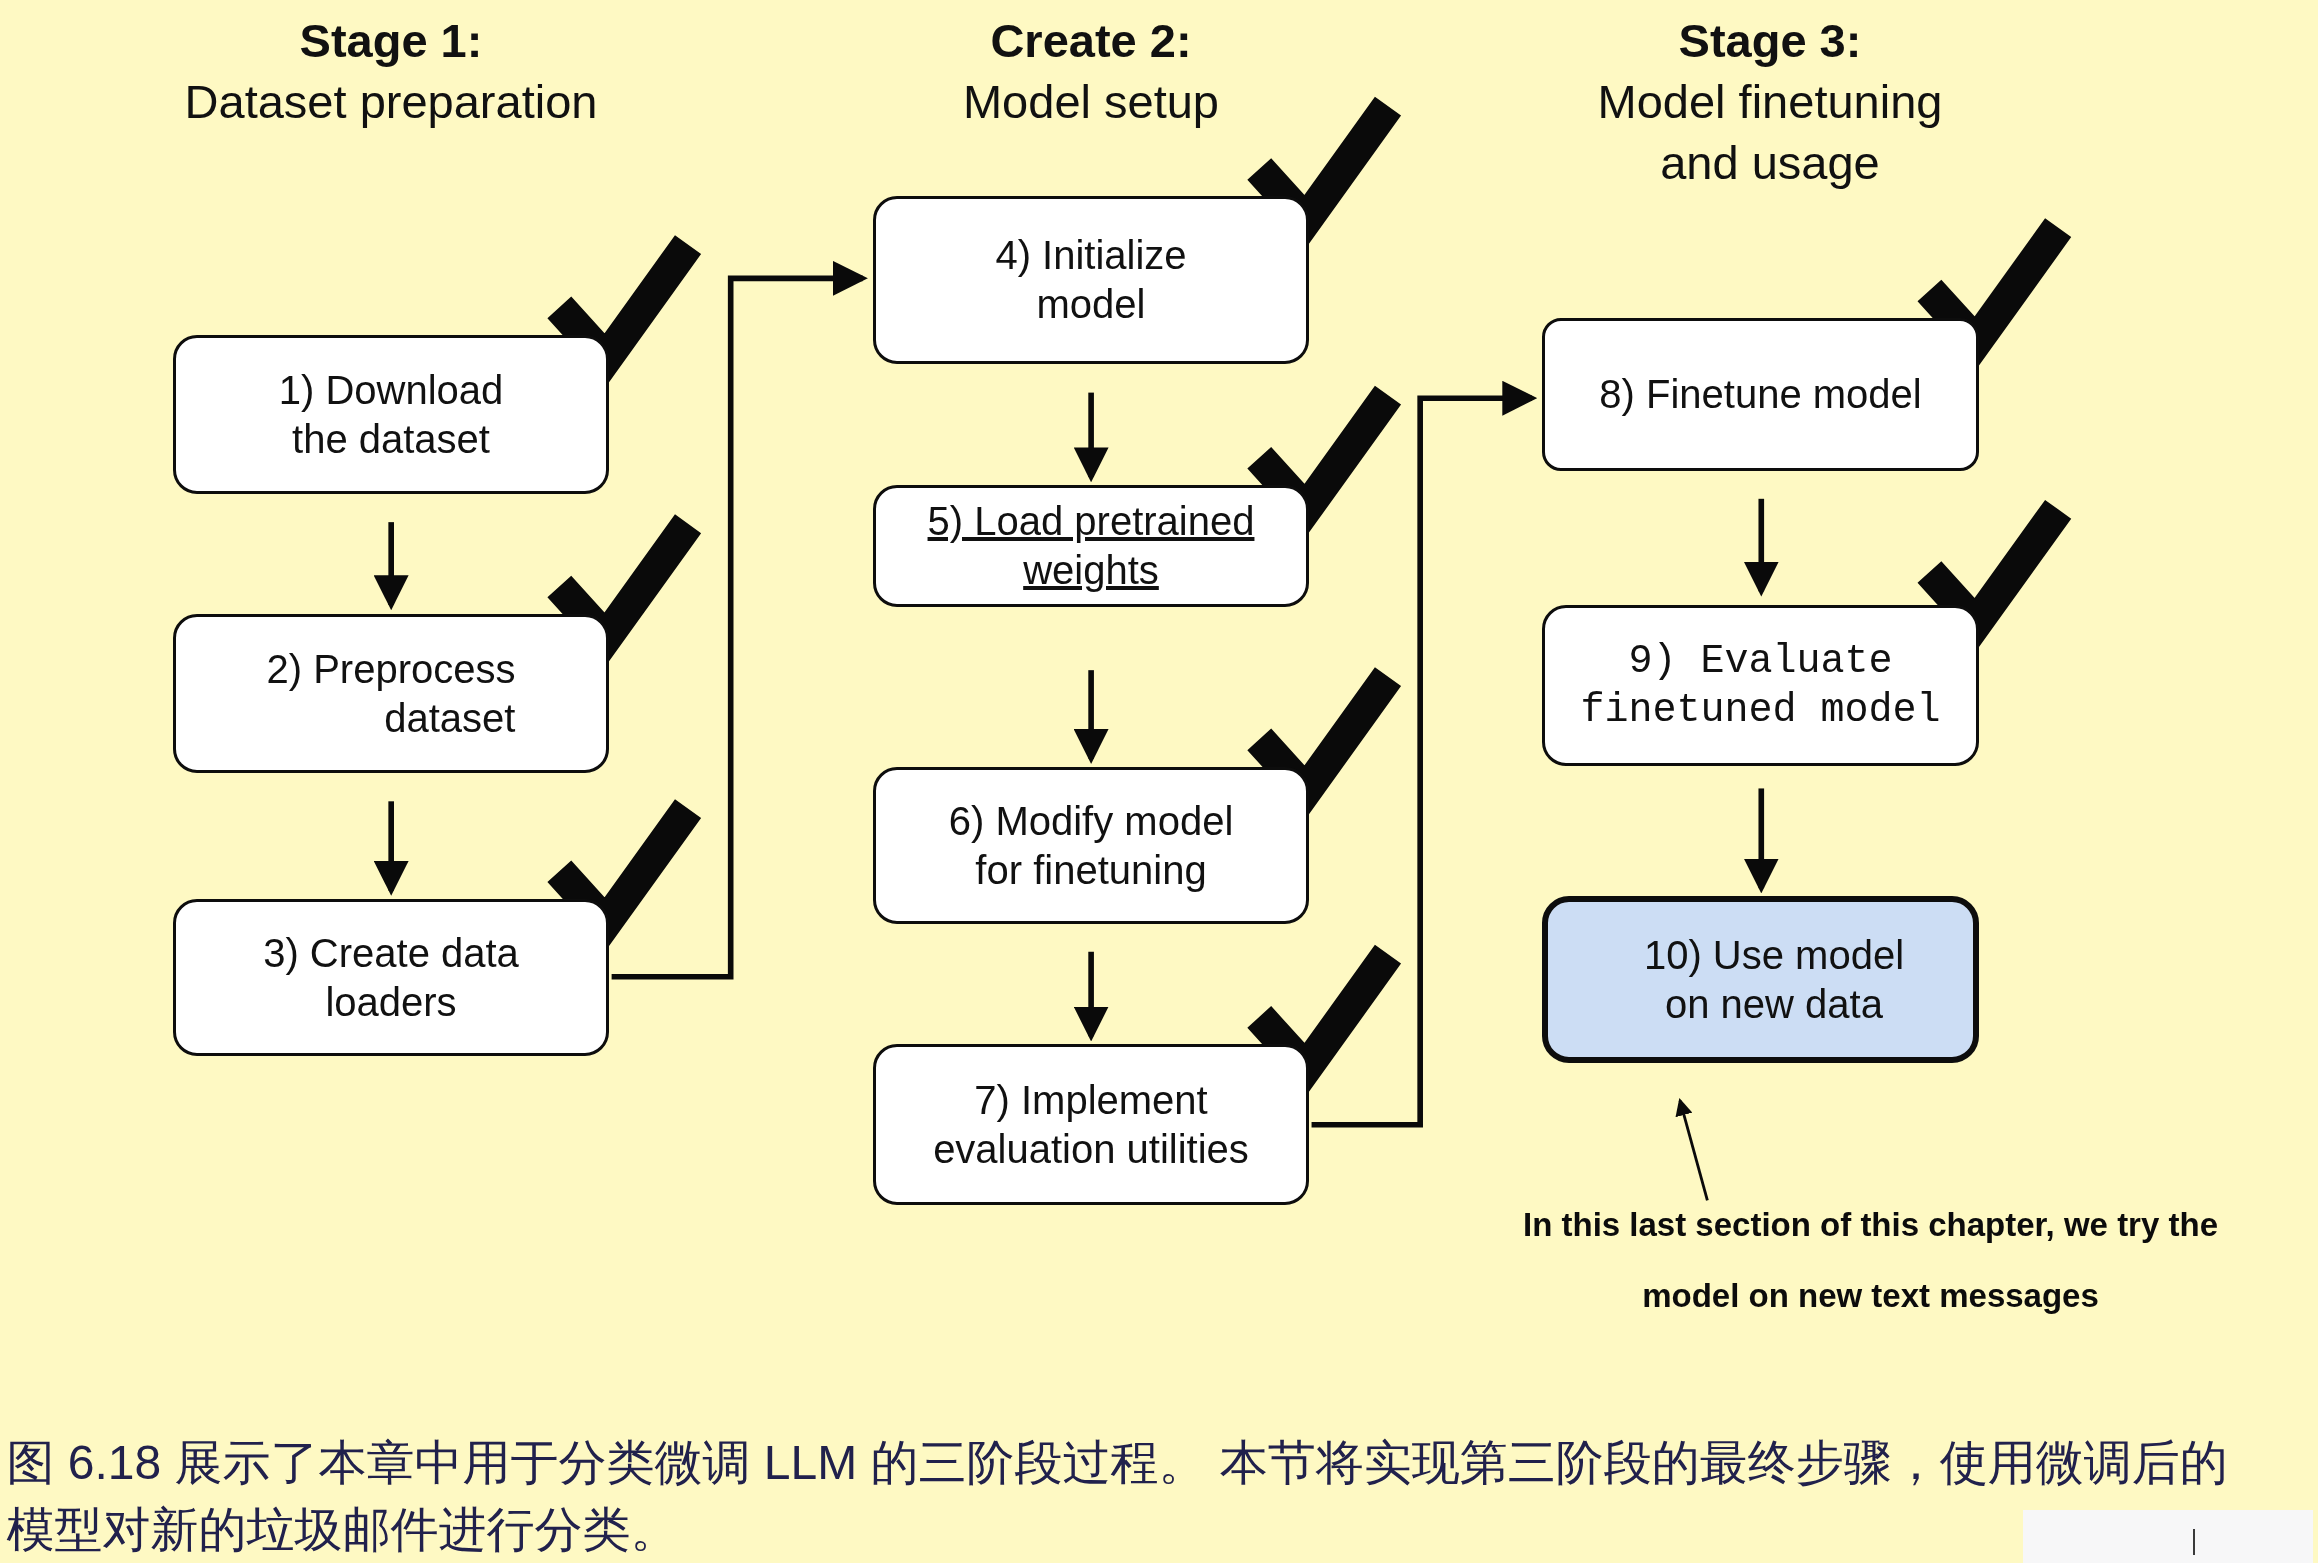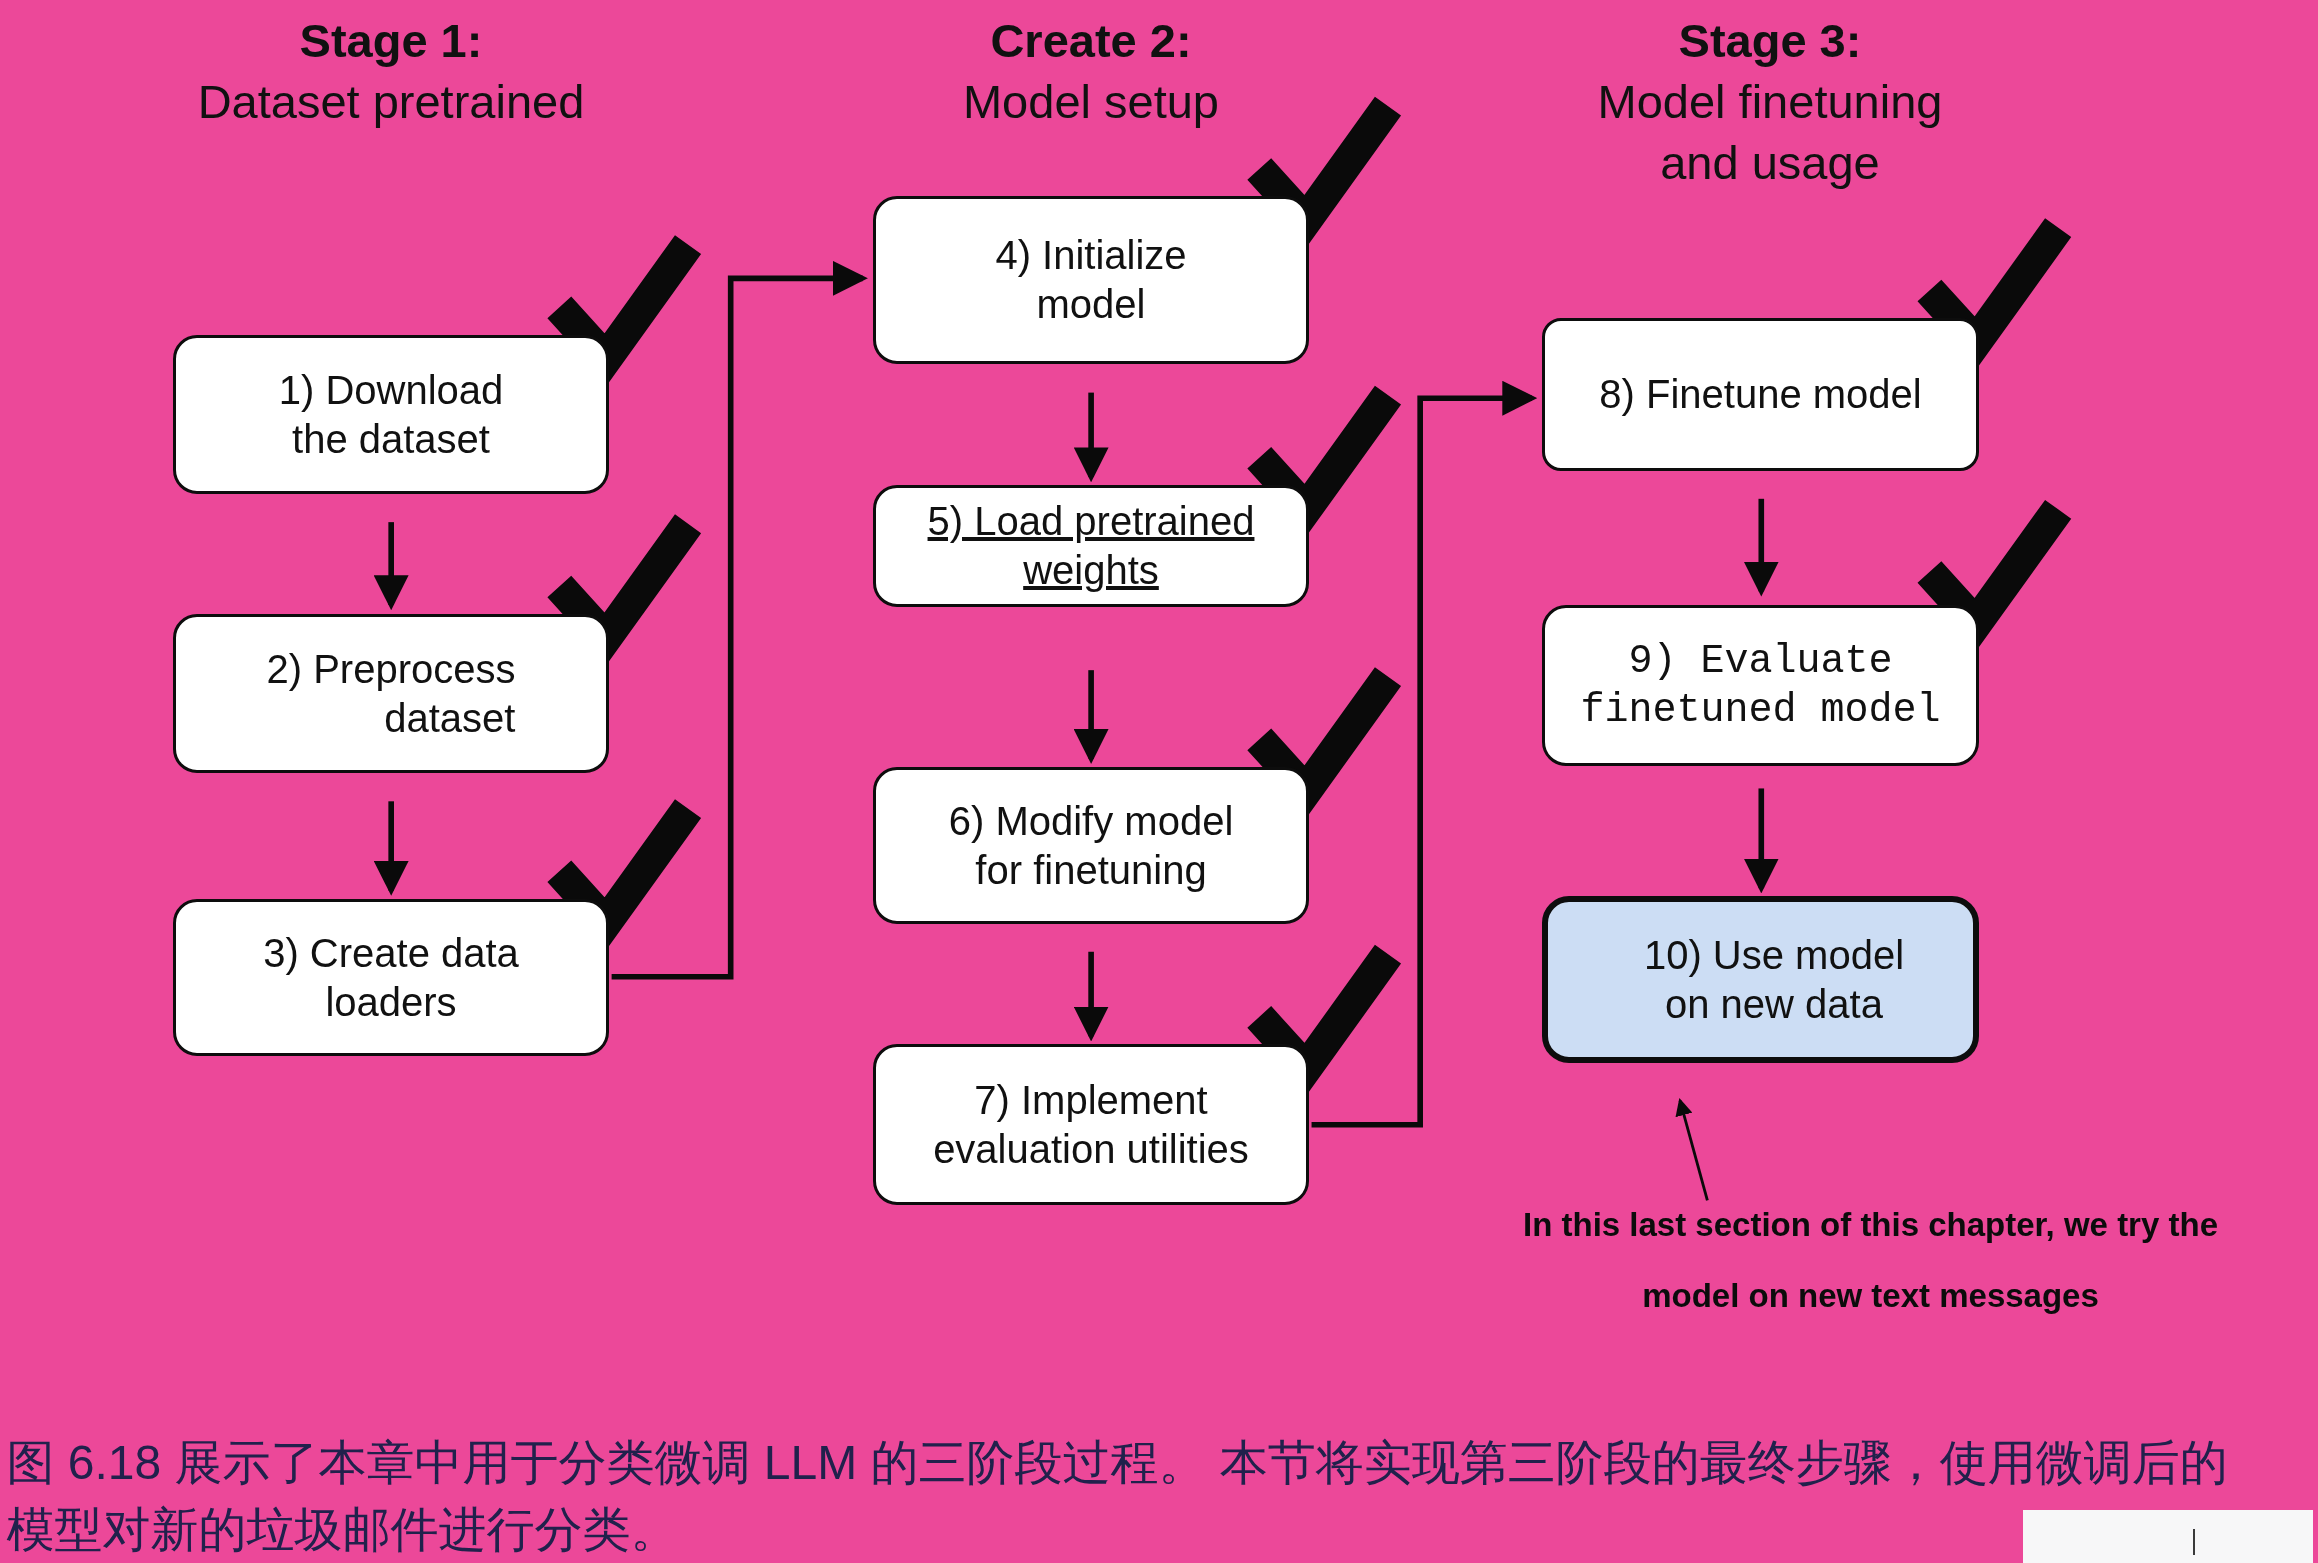--- a/index.html
+++ b/index.html
@@ -4,21 +4,21 @@
 <style>
   :root{
     --ink:#0a0a0a;
     --highlight-fill:#ccddf4;
     --caption-text:#21214c;
   }
   html,body{margin:0;padding:0;background:#ffffff;}
   .canvas{
     position:relative;
     width:2319px;height:1564px;
-    background:#ec4899;
+    background:#fef9c3;
     overflow:hidden;
     font-family:"Liberation Sans","DejaVu Sans",sans-serif;
     color:var(--ink);
   }
   .prelines{white-space:pre-line;}
   .stage-header{
     position:absolute;top:9.7px;width:644px;
     text-align:center;font-size:47px;line-height:61px;color:#111;
   }
   .stage-title{font-weight:bold;}
@@ -91,21 +91,21 @@
     <path d="M1565 210 L1623 274 L1725 132" fill="none" stroke="#0a0a0a" stroke-width="40" stroke-linecap="butt" stroke-linejoin="miter"></path>
     <path d="M1565 569 L1623 633 L1725 491" fill="none" stroke="#0a0a0a" stroke-width="40" stroke-linecap="butt" stroke-linejoin="miter"></path>
     <path d="M1565 919 L1623 983 L1725 841" fill="none" stroke="#0a0a0a" stroke-width="40" stroke-linecap="butt" stroke-linejoin="miter"></path>
     <path d="M1565 1264 L1623 1328 L1725 1186" fill="none" stroke="#0a0a0a" stroke-width="40" stroke-linecap="butt" stroke-linejoin="miter"></path>
     <path d="M2398 361 L2456 425 L2558 283" fill="none" stroke="#0a0a0a" stroke-width="40" stroke-linecap="butt" stroke-linejoin="miter"></path>
     <path d="M2398 711 L2456 775 L2558 633" fill="none" stroke="#0a0a0a" stroke-width="40" stroke-linecap="butt" stroke-linejoin="miter"></path>
   </svg>
 
   <div class="stage-header" style="left:69px;">
     <div class="stage-title">Stage 1:</div>
-    <div class="stage-subtitle prelines">Dataset pretrained</div>
+    <div class="stage-subtitle prelines">Dataset preparation</div>
   </div>
   <div class="stage-header" style="left:769px;">
     <div class="stage-title">Create 2:</div>
     <div class="stage-subtitle prelines">Model setup</div>
   </div>
   <div class="stage-header" style="left:1448px;">
     <div class="stage-title">Stage 3:</div>
     <div class="stage-subtitle prelines">Model finetuning
 and usage</div>
   </div>

